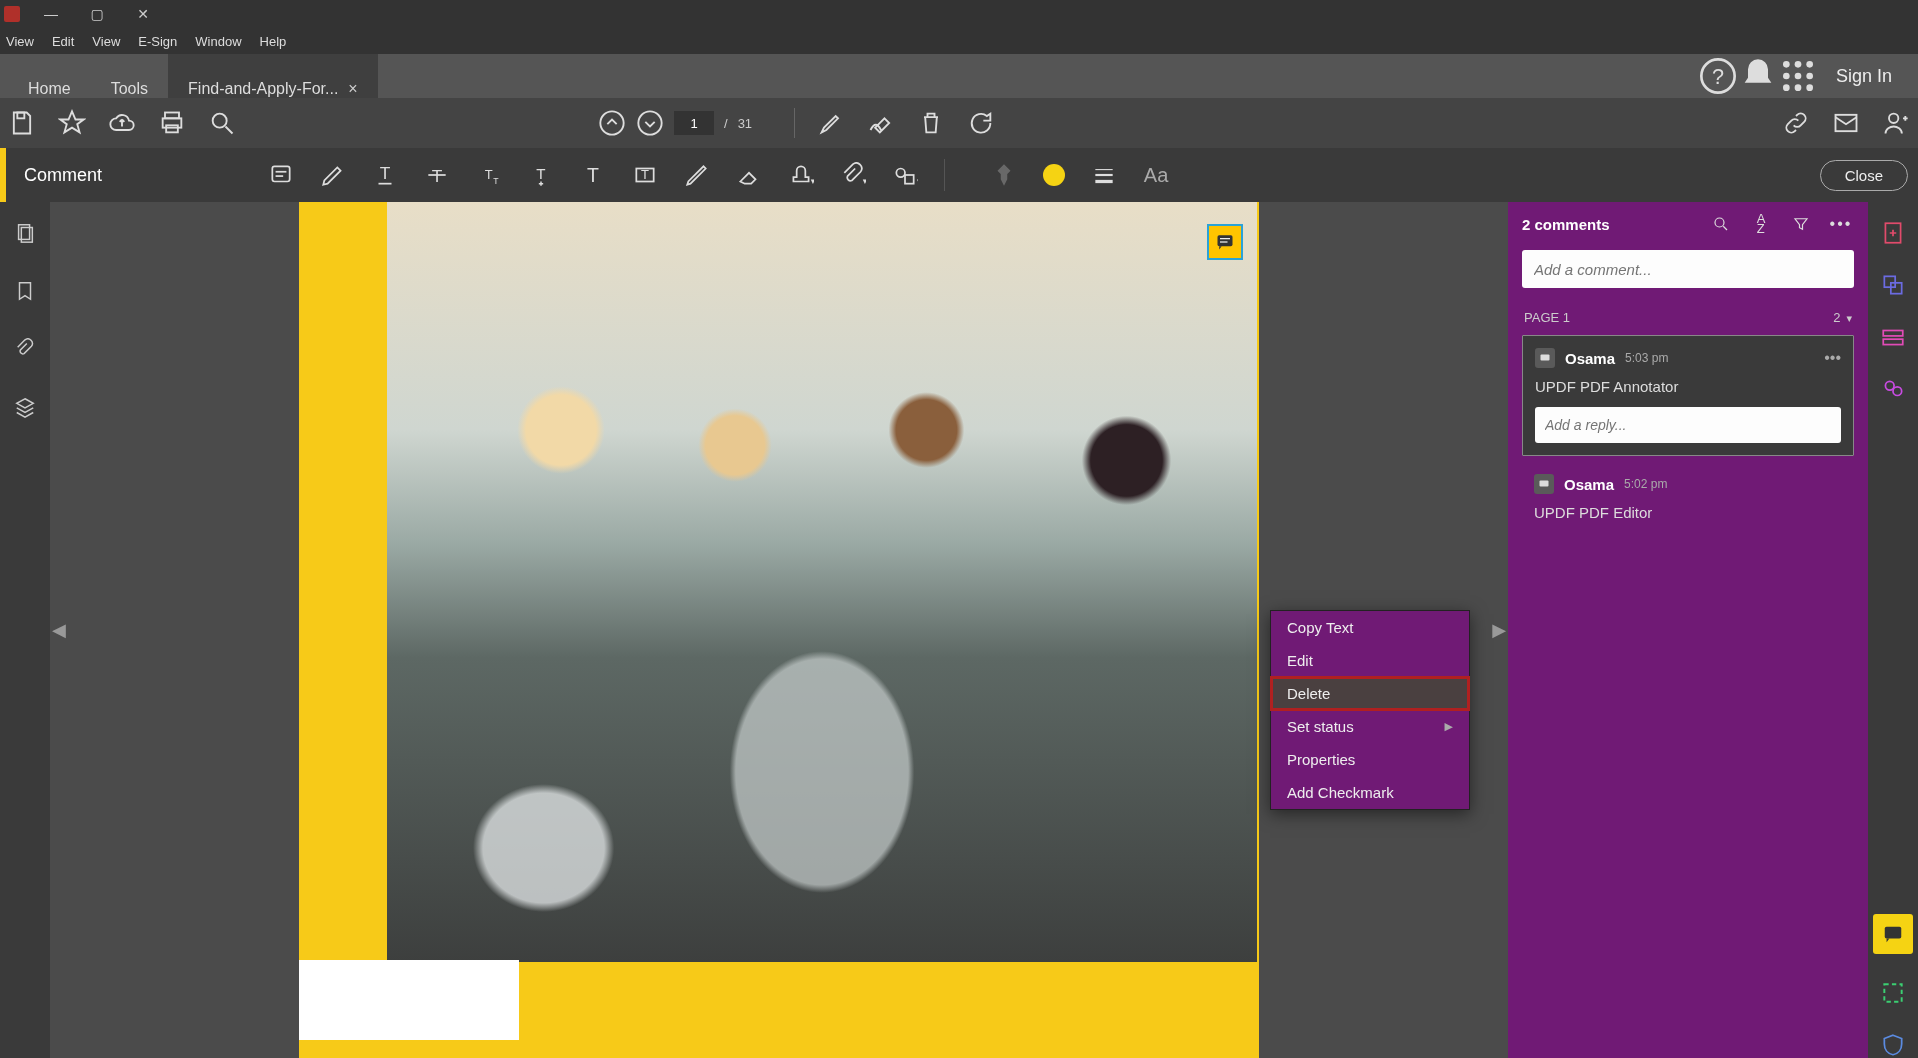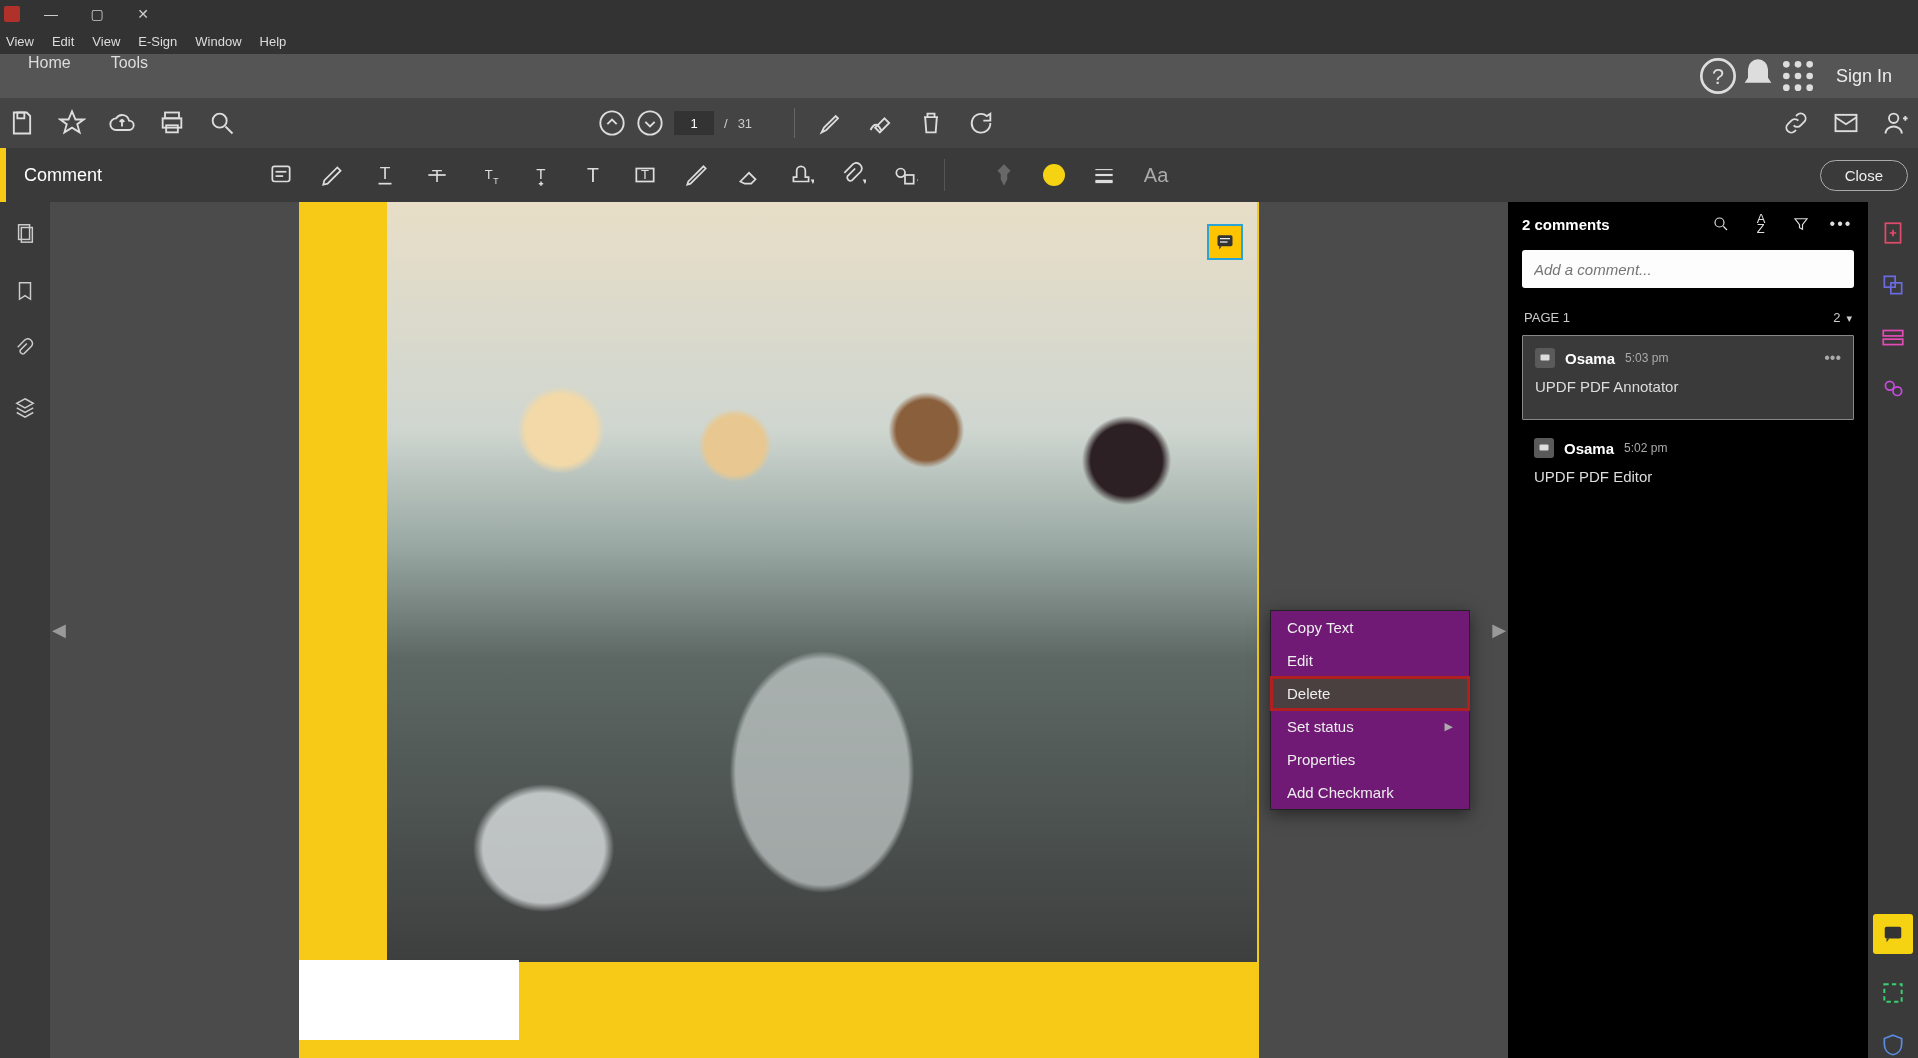--- a/index.html
+++ b/index.html
@@ -10,21 +10,21 @@
   .title-bar .app-icon { width: 16px; height: 16px; background: #b0302a; border-radius: 2px; margin-right: 8px; }
   .title-bar .title { font-size: 12px; color: #ccc; flex: 1; }
   .title-bar .winctl { width: 46px; height: 28px; display:flex;align-items:center;justify-content:center; color:#ccc; font-size:14px;}
 
   
   .menu-bar { display: flex; align-items: center; height: 26px; background: #333; padding: 0 6px; gap: 18px; }
   .menu-bar span { font-size: 13px; color: #ddd; }
 
   
   .header-row { display: flex; align-items: center; height: 44px; background: #555; padding: 0 8px; }
-  .header-row .htab { padding: 0 20px; height:44px; display:flex;align-items:flex-start; font-size: 16px; color:#ddd; }
+  .header-row .htab { padding: 0 20px; height:44px; display:flex;align-items:flex-end; font-size: 16px; color:#ddd; }
   .header-row .htab.active { background: #3f3f3f; }
   .header-row .htab .close { margin-left:10px; color:#ccc; }
   .header-row .spacer { flex:1; }
   .header-row .ricon { width:40px; height:44px; display:flex;align-items:center;justify-content:center; color:#ddd; }
   .header-row .signin { font-size:18px; color:#eee; margin: 0 18px; }
 
   
   .toolbar1 { display:flex; align-items:center; height:50px; background:#444; padding:0 8px; gap:22px; color:#ddd;}
   .toolbar1 .tb-icon { width:28px; height:28px; display:flex;align-items:center;justify-content:center; fill:#ddd; }
   .toolbar1 .divider { width:1px; height:30px; background:#666; }
@@ -67,21 +67,21 @@
   }
   .doc-white-strip { position:absolute; top:758px; left:0; width:220px; height:80px; background:#fff;}
   .comment-marker { position:absolute; top:22px; right:16px; width:36px; height:36px; background:#ffc400; display:flex;align-items:center;justify-content:center; border:2px solid #2aa3d8;}
   .comment-marker svg { width:20px; height:20px; fill:#333; }
 
   .nav-left-arrow, .nav-right-arrow { position:absolute; top:50%; transform:translateY(-50%); color:#999; font-size:18px; }
   .nav-left-arrow { left: 2px; }
   .nav-right-arrow { right: 2px; }
 
   
-  .comments-panel { width:360px; background:#000000; display:flex; flex-direction:column; padding:12px 14px; position:relative;}
+  .comments-panel { width:360px; background:#701a75; display:flex; flex-direction:column; padding:12px 14px; position:relative;}
   .cp-head { display:flex; align-items:center; margin-bottom:16px;}
   .cp-head .title { font-size:15px; font-weight:600; color:#fff; flex:1;}
   .cp-head .cp-icon { width:26px; margin-left:14px; display:flex;align-items:center;justify-content:center;}
   .cp-input { background:#fdfdfd; color:#888; border:none; border-radius:3px; height:38px; padding:0 12px; font-size:15px; font-style:italic;}
   .cp-page-row { display:flex; justify-content:space-between; align-items:center; margin:22px 2px 10px; font-size:13px; color:#ccc;}
   .cp-page-row .chev { font-size:11px; margin-left:6px;}
 
   .cp-comment { background:#3a3a3a; border:1px solid #5b5b5b; border-radius:1px; padding:12px; margin-bottom:14px;}
   .cp-comment.active { border-color:#888; }
   .cp-comment .row1 { display:flex; align-items:center; gap:10px; margin-bottom:10px;}
@@ -124,20 +124,24 @@
   <span>Help</span>
 </div>
 
 <div class="header-row">
   <div class="htab">
       <span>Home</span>
     </div>
   <div class="htab">
       <span>Tools</span>
     </div>
+  <div class="htab active">
+    <span>Find-and-Apply-For...</span>
+    <span class="close">×</span>
+  </div>
   <div class="spacer"></div>
   <div class="ricon">
       <svg viewBox="0 0 24 24">
         <circle cx="12" cy="12" r="10" fill="none" stroke="#ddd" stroke-width="1.6"></circle>
         <text x="12" y="17" text-anchor="middle" font-size="13" fill="#ddd">?</text>
       </svg>
     </div>
   <div class="ricon">
       <svg viewBox="0 0 24 24">
         <path d="M12 2a6 6 0 0 0-6 6v5l-2 3h16l-2-3V8a6 6 0 0 0-6-6z"></path>
@@ -422,20 +426,21 @@
         <div class="cicon">
             <svg viewBox="0 0 24 24" width="12" height="12">
               <rect x="3" y="5" width="18" height="12" rx="2" fill="#ddd"></rect>
             </svg>
           </div>
         <span class="author">Osama</span>
         <span class="time">5:03 pm</span>
         <span class="more">•••</span>
       </div>
       <div class="body">UPDF PDF Annotator</div>
+      <input class="cp-reply" placeholder="Add a reply..." style="">
     </div>
 
     <div class="cp-comment" style="border:none;background:transparent;padding:4px 12px;">
       <div class="row1">
         <div class="cicon">
             <svg viewBox="0 0 24 24" width="12" height="12">
               <rect x="3" y="5" width="18" height="12" rx="2" fill="#ddd"></rect>
             </svg>
           </div>
         <span class="author">Osama</span>

